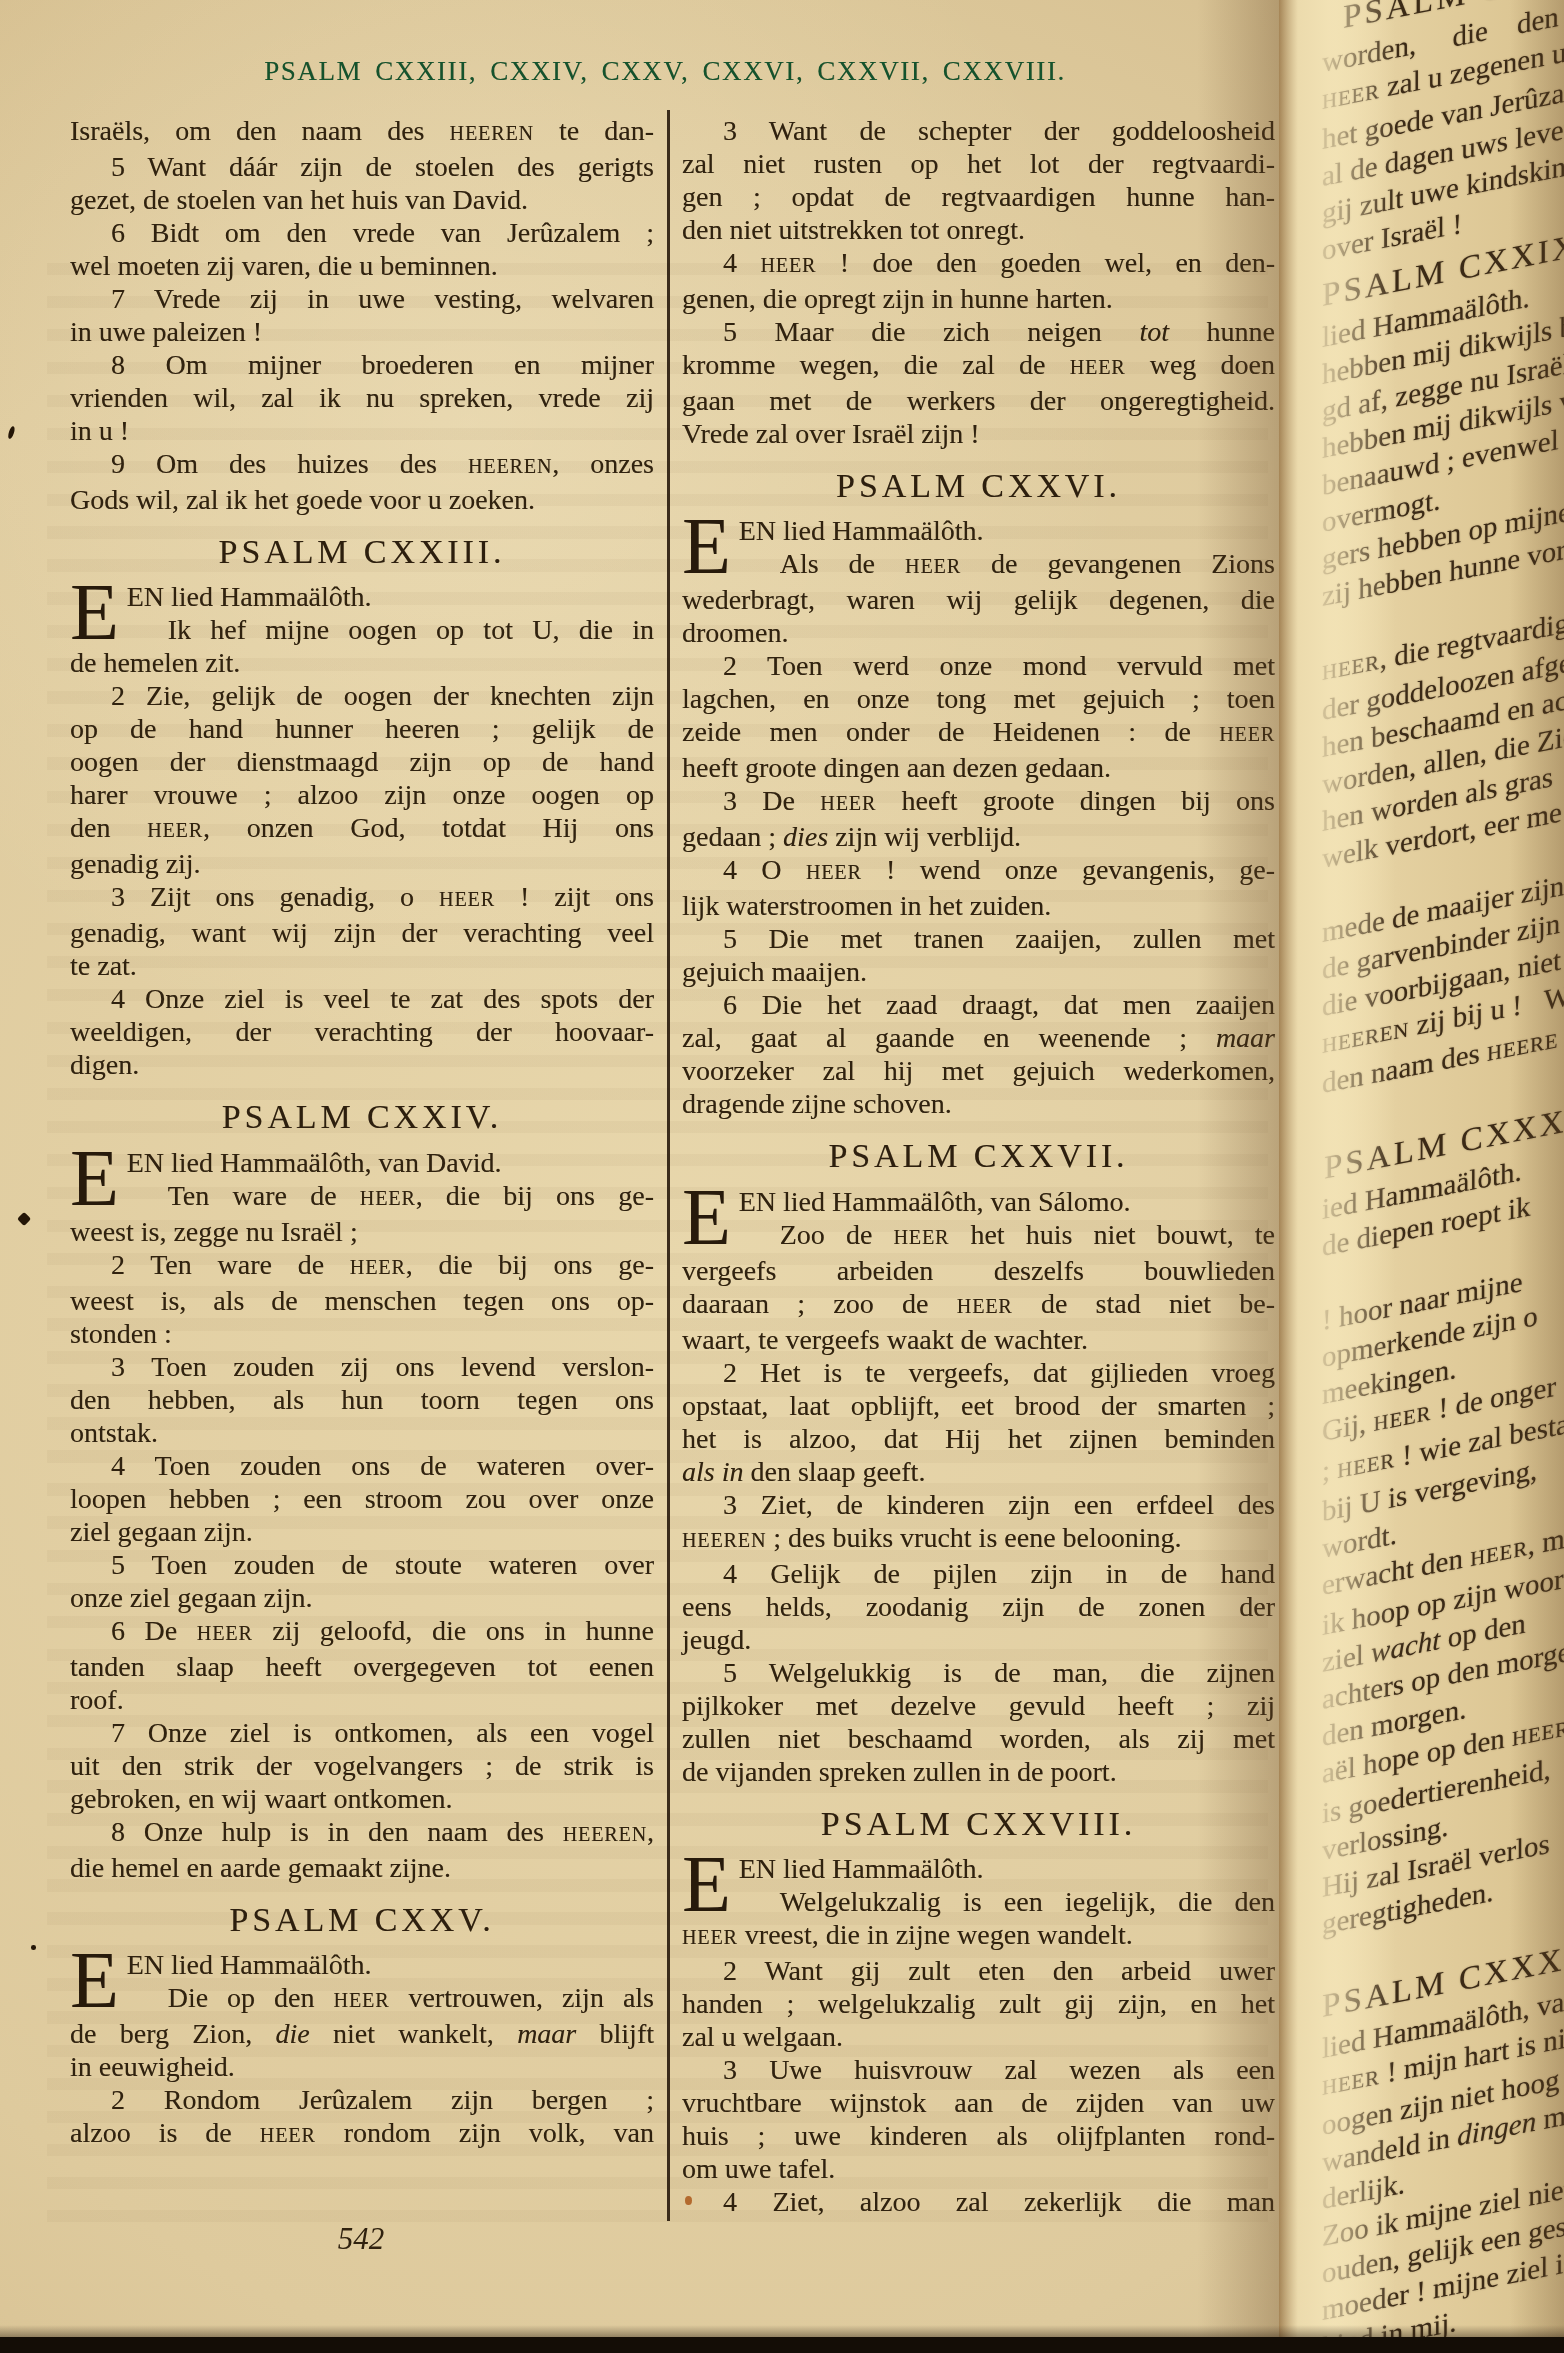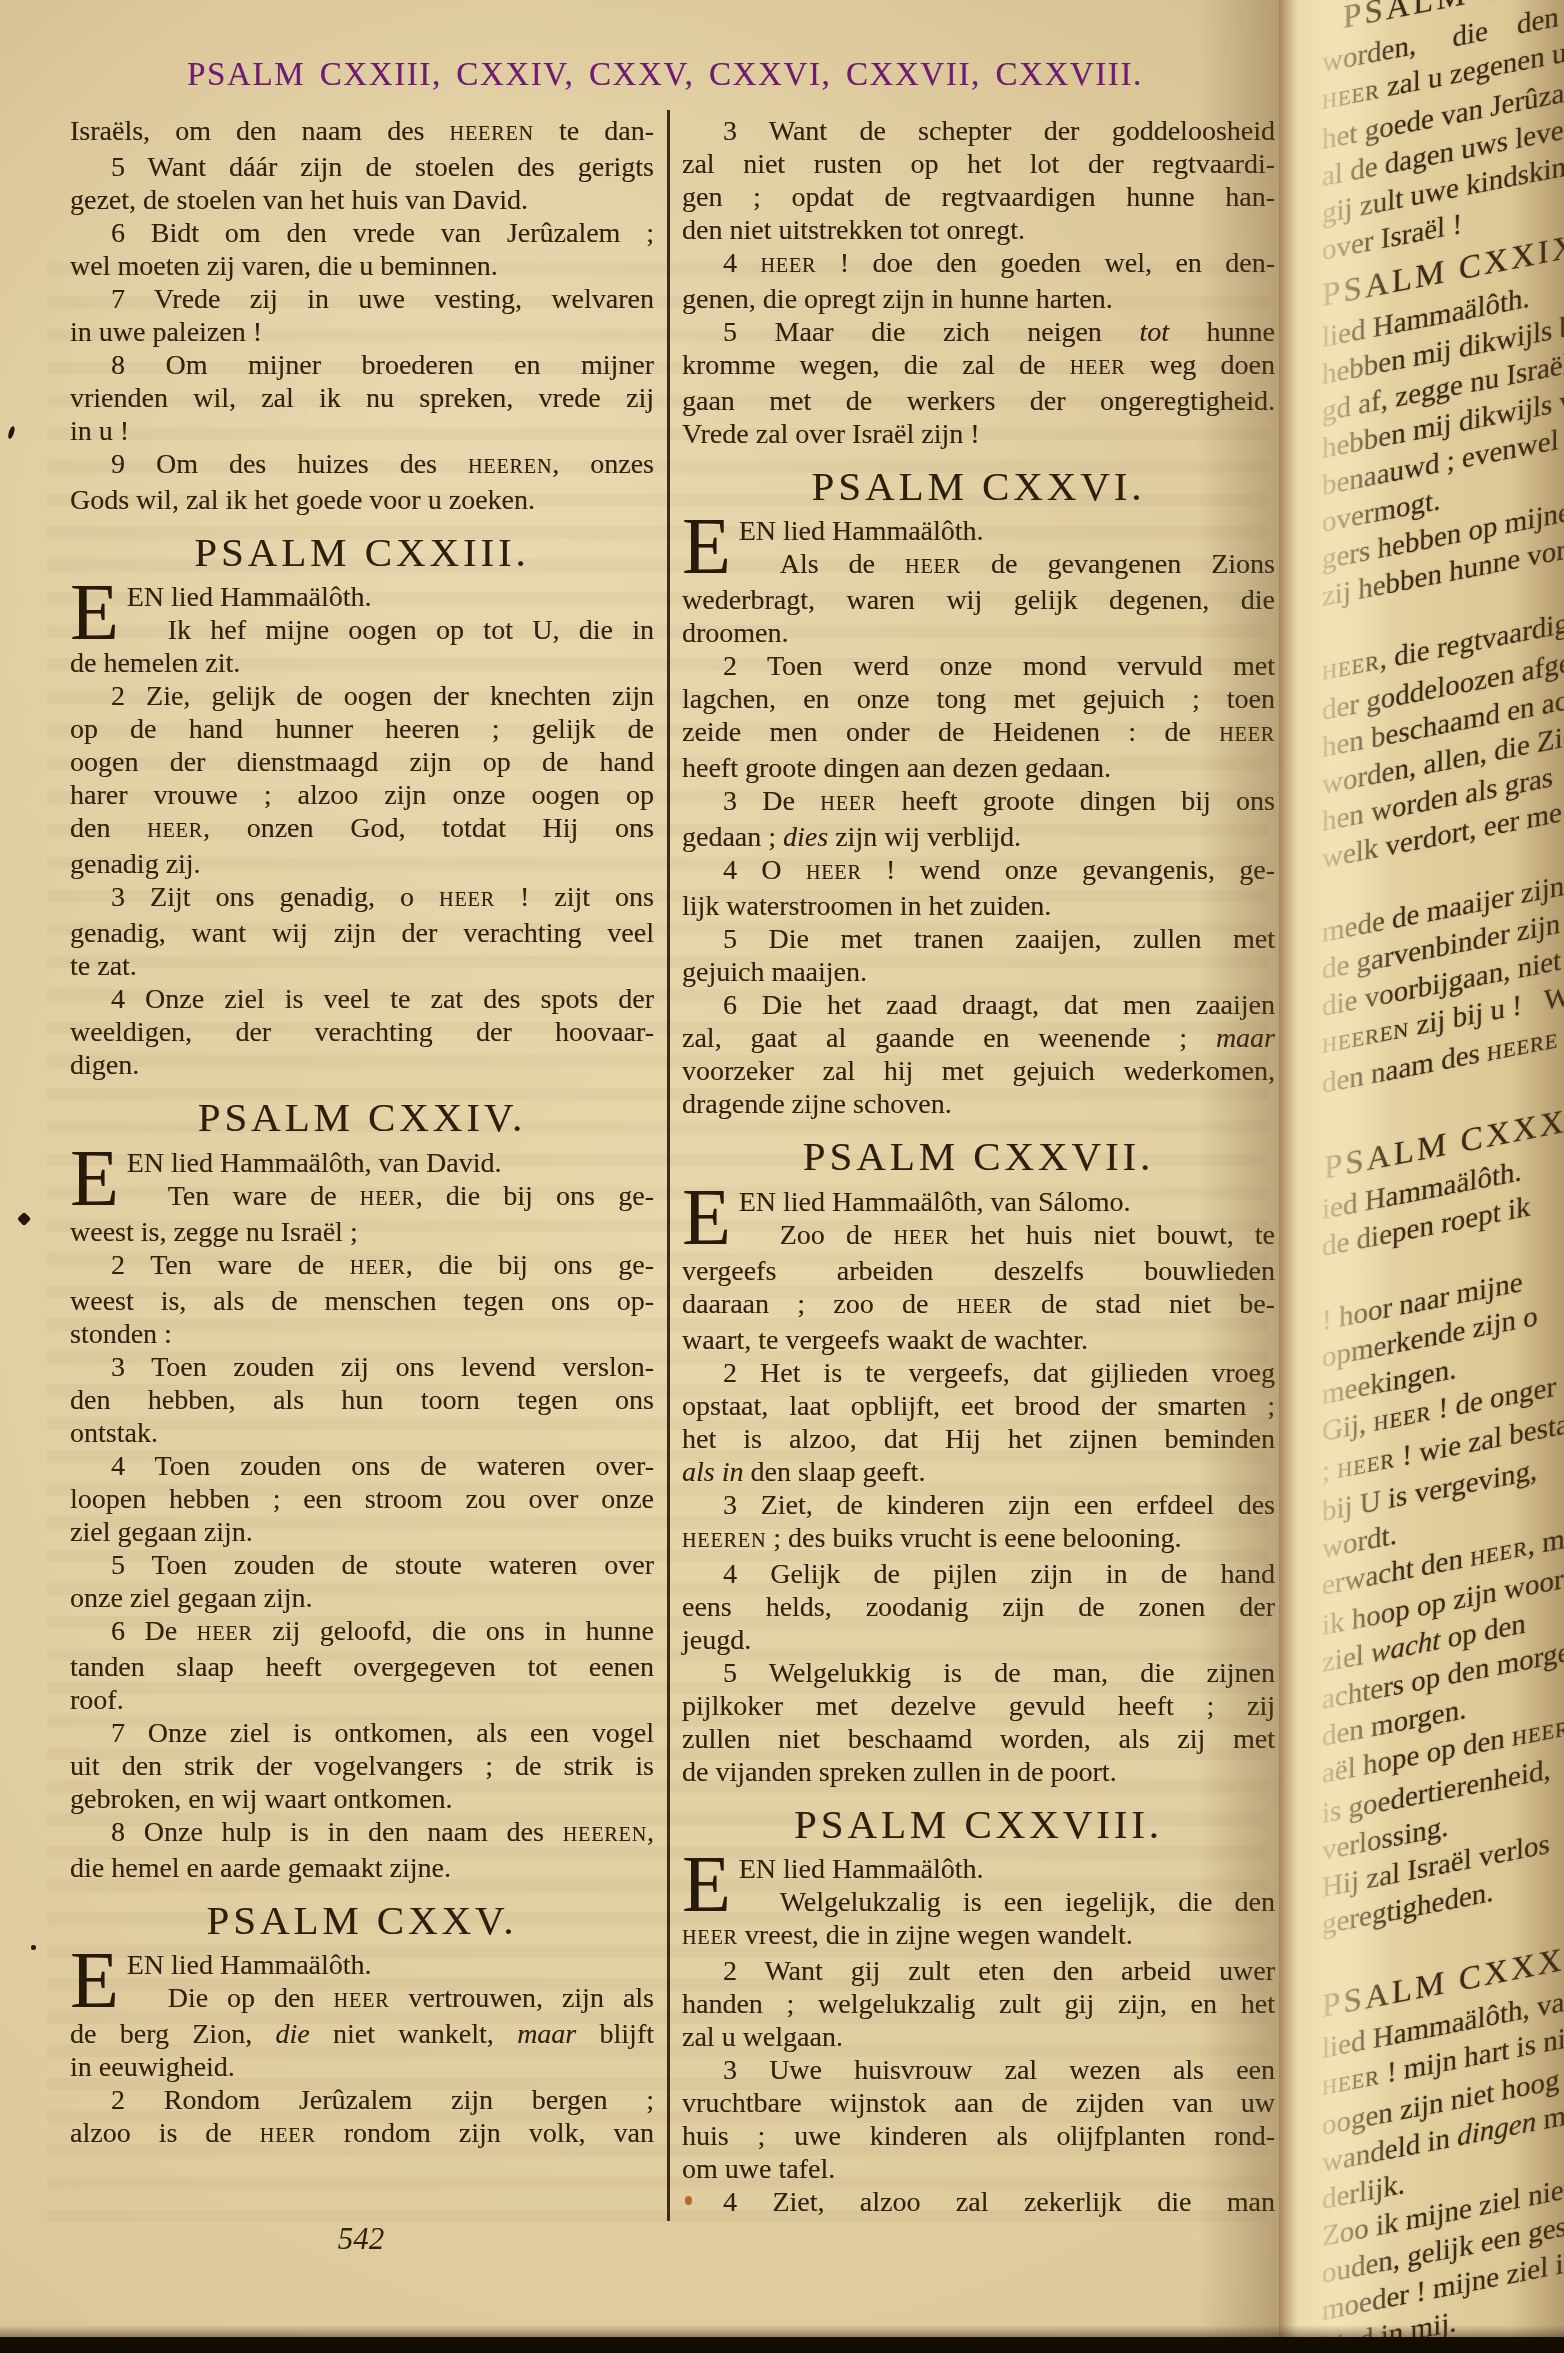--- a/index.html
+++ b/index.html
@@ -13,37 +13,37 @@
     background:
       radial-gradient(60% 40% at 30% 18%, rgba(255,246,216,.28), transparent 70%),
       radial-gradient(125% 92% at 44% 54%, #e8d7ac 0%, #decA9d 52%, #cfb685 88%, #c2a673 100%);
   }
   .bleed{
     position:absolute;left:47px;top:250px;width:1221px;height:1972px;z-index:0;
     background:repeating-linear-gradient(0deg, rgba(120,92,54,.055) 0 12.5px, rgba(120,92,54,0) 12.5px 33px);
   }
   .page-header{
     position:absolute;top:56px;left:0;width:1330px;text-align:center;
-    font-size:33px;letter-spacing:1.6px;word-spacing:4.7px;color:#701a75;z-index:1;
+    font-size:27px;letter-spacing:1.6px;word-spacing:4.7px;color:#14532d;z-index:1;
     text-shadow:0.3px 0.3px 0.6px rgba(45,31,14,.35);
     font-family:Liberation Serif, serif;
   }
   .col{
     position:absolute;top:114px;z-index:1;
     font-size:28px;line-height:33px;color:#30220f;
     text-shadow:0.2px 0.2px 0.5px rgba(43,28,12,.35);
   }
   .col-left{left:70px;width:584px;}
   .col-right{left:682px;width:593px;}
   .ln{text-align:justify;}
   .ln.j{text-align-last:justify;}
   .ln.ind{text-indent:41px;}
   .verse{margin:0;}
   .psalm-heading{
-    text-align:center;font-size:41px;line-height:38px;letter-spacing:3.9px;
+    text-align:center;font-size:34px;line-height:38px;letter-spacing:3.9px;
     margin:17px 0 9.4px;color:#2d1f0e;
   }
   .dc-block{overflow:visible;}
   .dropcap{
     float:left;font-size:80px;line-height:64px;height:66px;
     padding:0 7.8px 0 0;color:#271a0b;
   }
   .sc{font-size:.72em;letter-spacing:0.8px;}
   em{font-style:italic;}
   .column-rule{

